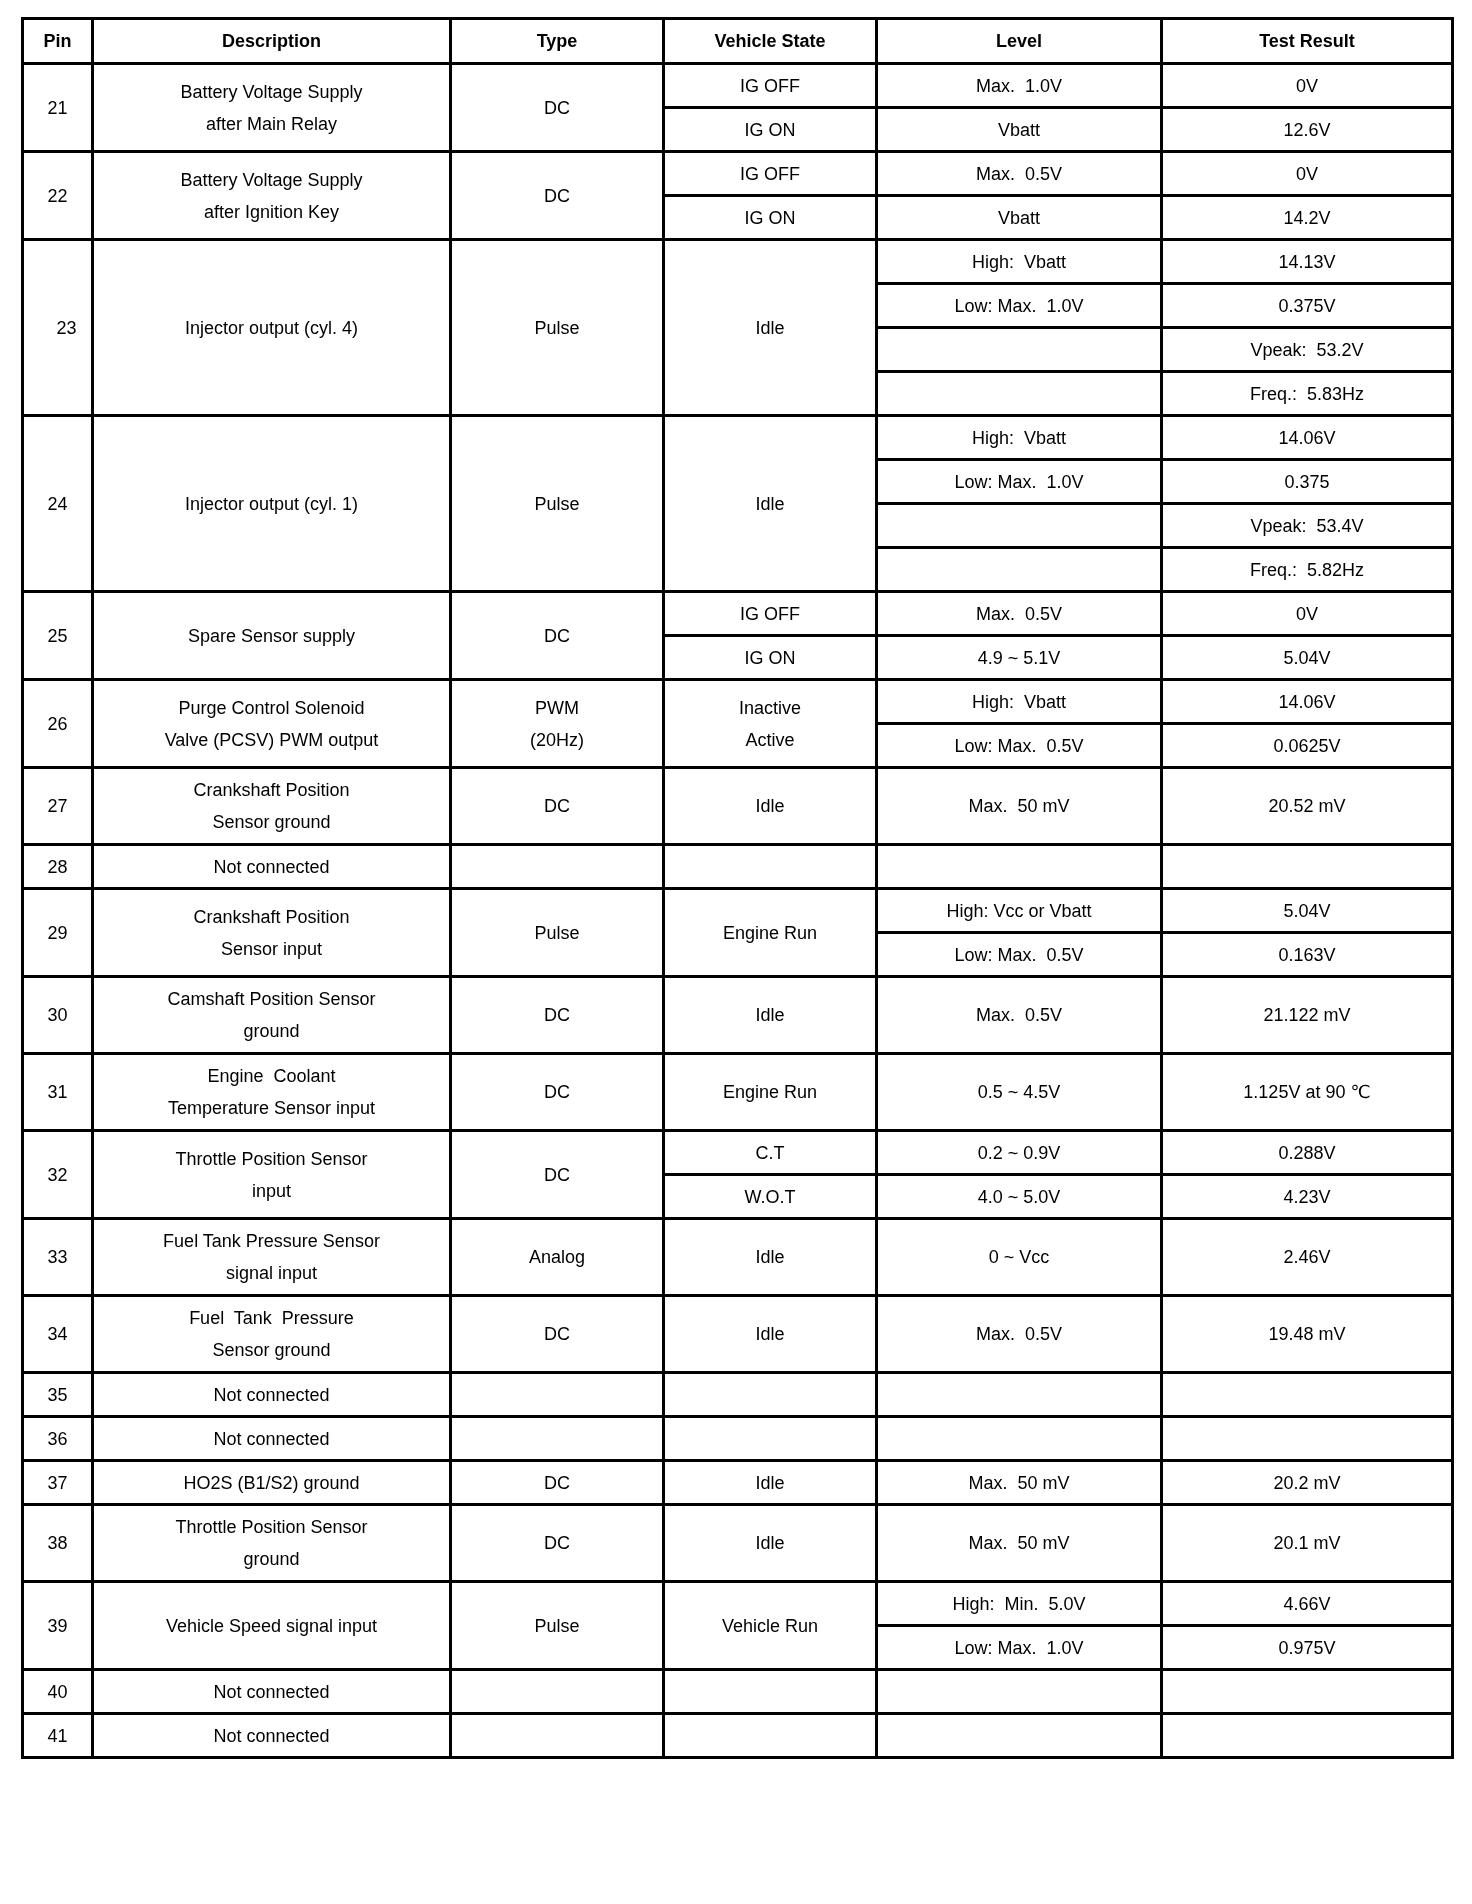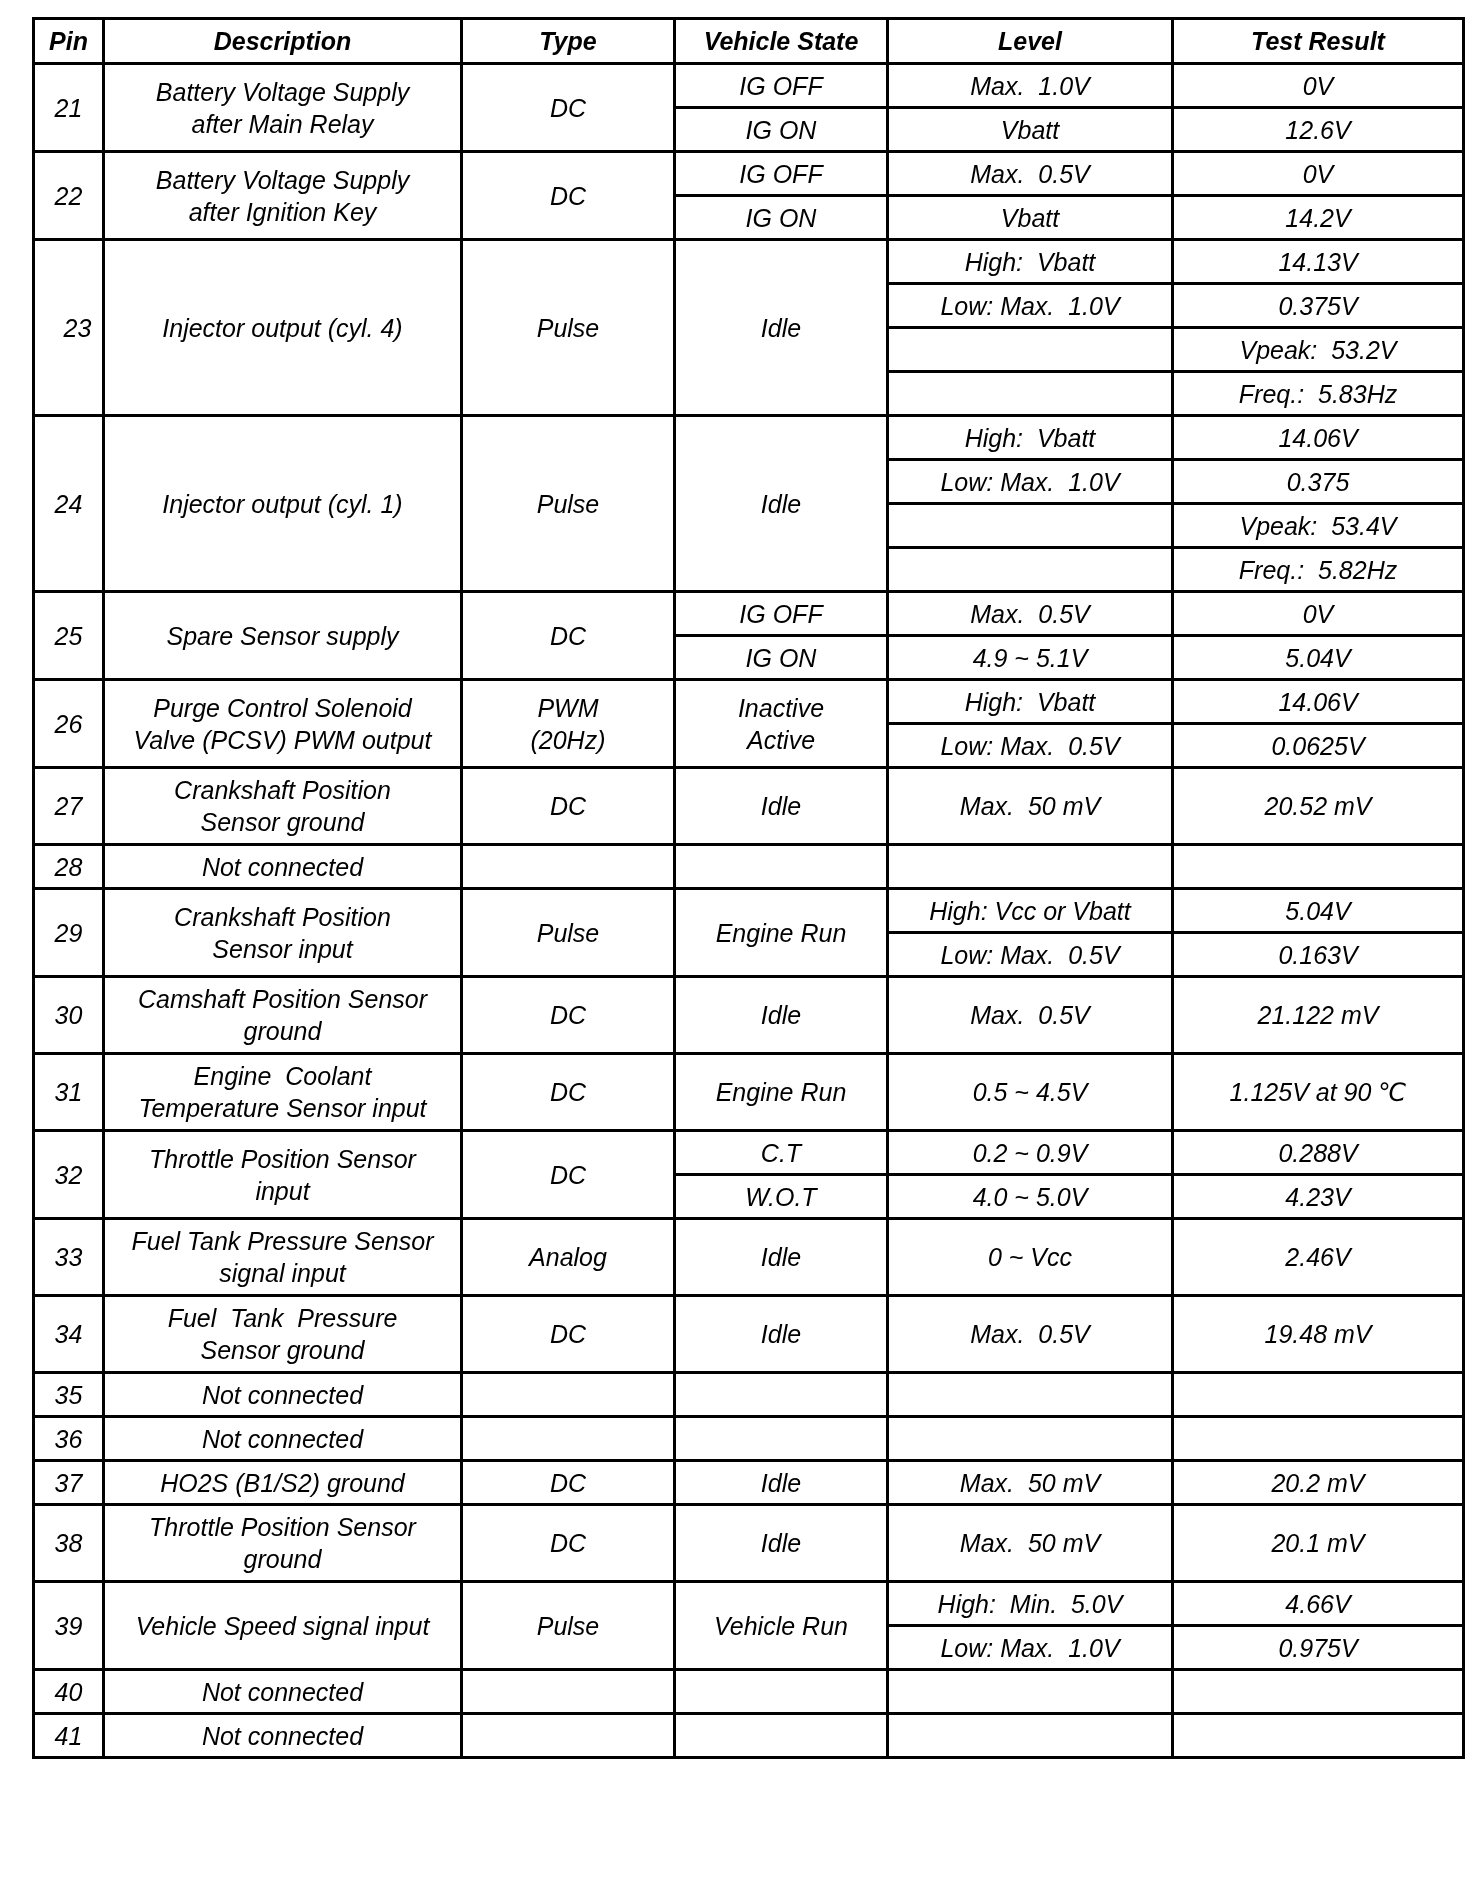--- a/index.html
+++ b/index.html
@@ -1,27 +1,26 @@
 <!DOCTYPE html>
 <html><head>
 <meta charset="utf-8">
 <style>
   html, body { margin: 0; padding: 0; background: #ffffff; }
   body { width: 1472px; height: 1904px; position: relative; overflow: hidden; }
   table.pins {
     position: absolute;
-    left: 32px;
+    left: 21px;
     top: 17px;
     width: 1430px;
     border-collapse: collapse;
     table-layout: fixed;
     font-family: "Liberation Sans", "DejaVu Sans", sans-serif;
-    font-size: 25px;
+    font-size: 18px;
     color: #000;
-    font-style: italic;
   }
   table.pins th, table.pins td {
     border: 3px solid #000;
     text-align: center;
     vertical-align: middle;
     padding: 0 4px;
     line-height: 32px;
   }
   table.pins th { font-weight: bold; height: 42px; }
   table.pins td { height: 41px; }

